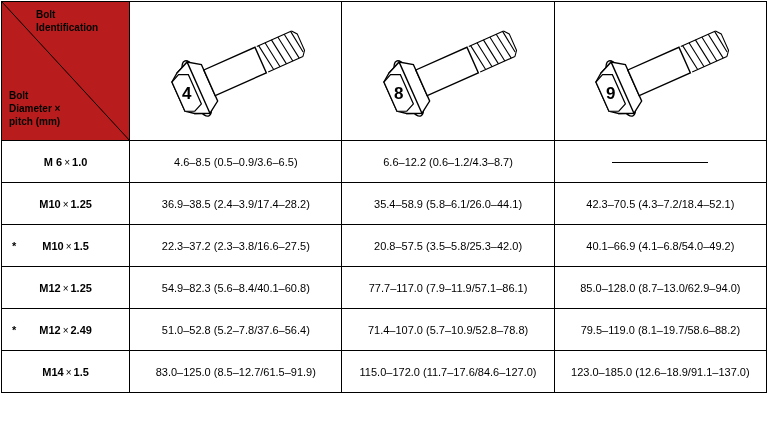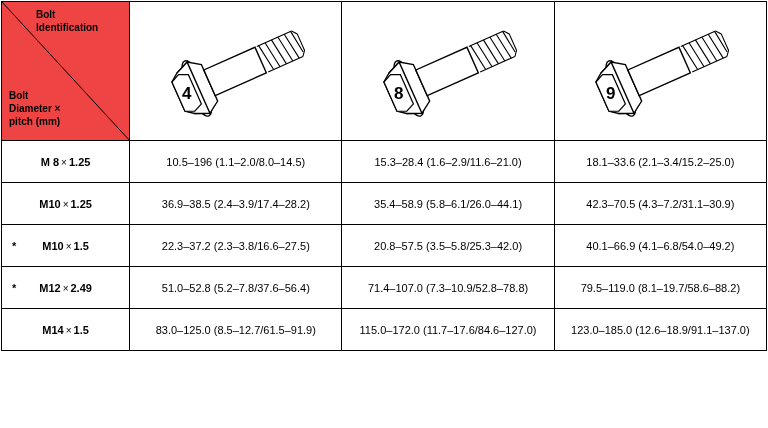--- a/index.html
+++ b/index.html
@@ -38,21 +38,21 @@
   col.c-data  { width: 212px; }
   col.c-data2 { width: 212px; }
   col.c-data3 { width: 212px; }
 
   
   .hdr-row td { height: 138px; }
 
   .corner {
     position: relative;
     overflow: hidden;
-    background: #ef4444;
+    background: #b91c1c;
   }
   .corner .diag {
     position: absolute;
     left: 0; top: 0;
     width: 100%; height: 100%;
     pointer-events: none;
   }
   .corner .lbl-top {
     position: absolute;
     top: 7px;
@@ -203,67 +203,78 @@
                   <path d="M116,36 L120,64 M123,36 L127,64 M130,36 L134,64 M137,36 L141,64 M144,36 L148,64 M151,36 L154,60"></path>
                   <path d="M152,36 L156,41 L156,59 L152,64"></path>
                 </g>
                 <text x="31" y="56" font-family="Liberation Sans, sans-serif" font-size="17" font-weight="bold" text-anchor="middle" transform="rotate(24 31 50)">9</text>
               </g>
             </svg>
           </div>
         </td>
       </tr>
 
-
-      <tr class="data-row">
-        <td class="rowlabel">
-          <span class="rowlabel-inner">
-            <span class="star"></span>
-            <span class="dia">M 8</span><span class="times">×</span><span>1.25</span>
-          </span>
-        </td>
-        <td class="cellval">10.5–196 (1.1–2.0/8.0–14.5)</td>
-        <td class="cellval">15.3–28.4 (1.6–2.9/11.6–21.0)</td>
-        <td class="cellval">18.1–33.6 (2.1–3.4/15.2–25.0)</td>
-      </tr>
+      <tr class="data-row">
+        <td class="rowlabel">
+          <span class="rowlabel-inner">
+            <span class="star"></span>
+            <span class="dia">M 6</span><span class="times">×</span><span>1.0</span>
+          </span>
+        </td>
+        <td class="cellval">4.6–8.5 (0.5–0.9/3.6–6.5)</td>
+        <td class="cellval">6.6–12.2 (0.6–1.2/4.3–8.7)</td>
+        <td class="cellval"><span class="dash-line"></span></td>
+      </tr>
+
 
       <tr class="data-row">
         <td class="rowlabel">
           <span class="rowlabel-inner">
             <span class="star"></span>
             <span class="dia">M10</span><span class="times">×</span><span>1.25</span>
           </span>
         </td>
         <td class="cellval">36.9–38.5 (2.4–3.9/17.4–28.2)</td>
         <td class="cellval">35.4–58.9 (5.8–6.1/26.0–44.1)</td>
-        <td class="cellval">42.3–70.5 (4.3–7.2/31.1–30.9)</td>
+        <td class="cellval">42.3–70.5 (4.3–7.2/18.4–52.1)</td>
       </tr>
 
       <tr class="data-row">
         <td class="rowlabel">
           <span class="rowlabel-inner">
             <span class="star">*</span>
             <span class="dia">M10</span><span class="times">×</span><span>1.5</span>
           </span>
         </td>
         <td class="cellval">22.3–37.2 (2.3–3.8/16.6–27.5)</td>
         <td class="cellval">20.8–57.5 (3.5–5.8/25.3–42.0)</td>
         <td class="cellval">40.1–66.9 (4.1–6.8/54.0–49.2)</td>
       </tr>
 
+      <tr class="data-row">
+        <td class="rowlabel">
+          <span class="rowlabel-inner">
+            <span class="star"></span>
+            <span class="dia">M12</span><span class="times">×</span><span>1.25</span>
+          </span>
+        </td>
+        <td class="cellval">54.9–82.3 (5.6–8.4/40.1–60.8)</td>
+        <td class="cellval">77.7–117.0 (7.9–11.9/57.1–86.1)</td>
+        <td class="cellval">85.0–128.0 (8.7–13.0/62.9–94.0)</td>
+      </tr>
 
       <tr class="data-row">
         <td class="rowlabel">
           <span class="rowlabel-inner">
             <span class="star">*</span>
             <span class="dia">M12</span><span class="times">×</span><span>2.49</span>
           </span>
         </td>
         <td class="cellval">51.0–52.8 (5.2–7.8/37.6–56.4)</td>
-        <td class="cellval">71.4–107.0 (7.3–10.9/52.8–78.8)</td>
+        <td class="cellval">71.4–107.0 (5.7–10.9/52.8–78.8)</td>
         <td class="cellval">79.5–119.0 (8.1–19.7/58.6–88.2)</td>
       </tr>
 
       <tr class="data-row">
         <td class="rowlabel">
           <span class="rowlabel-inner">
             <span class="star"></span>
             <span class="dia">M14</span><span class="times">×</span><span>1.5</span>
           </span>
         </td>

